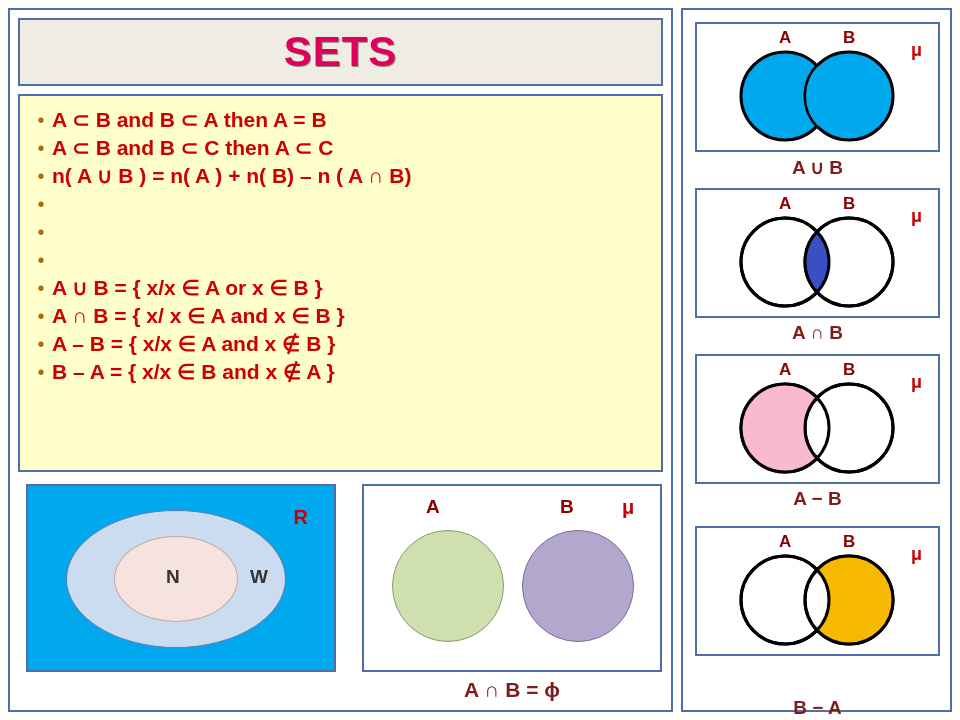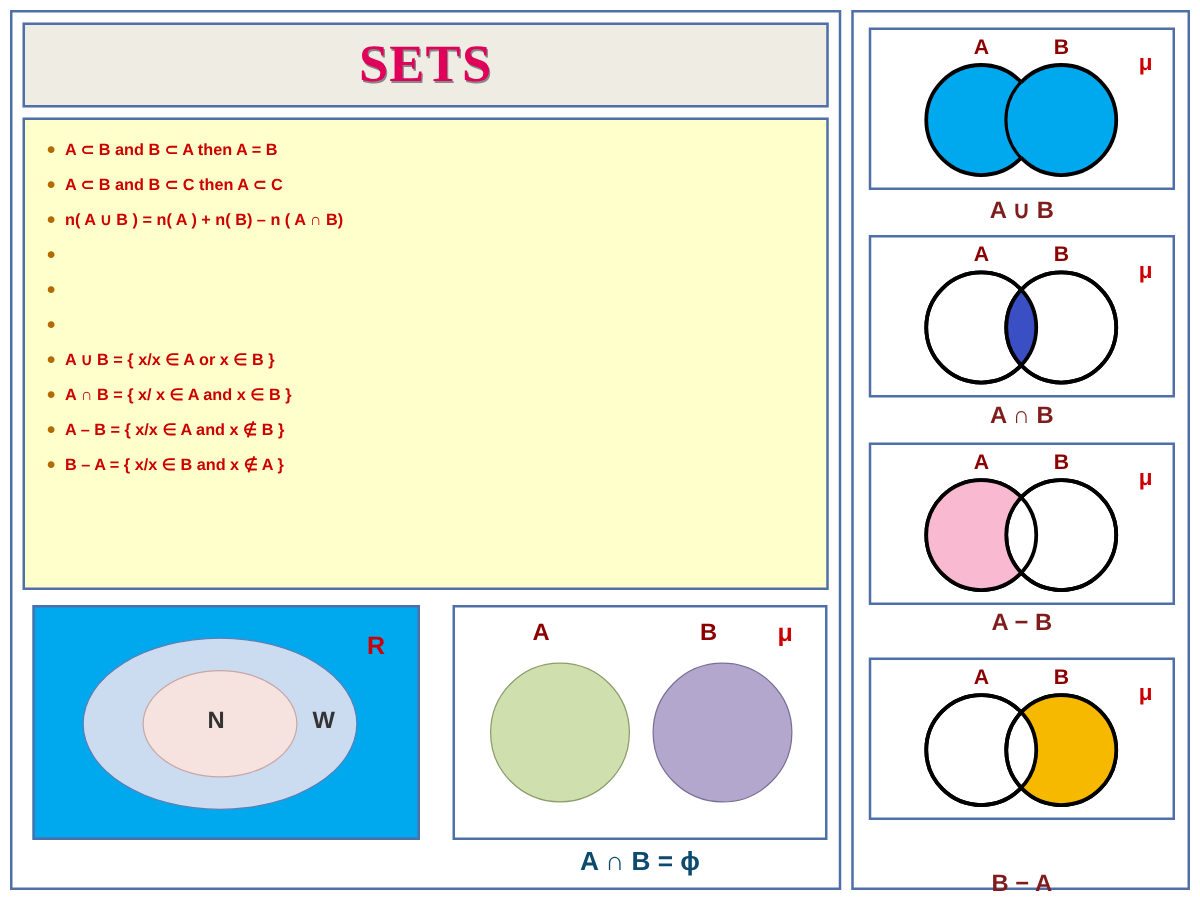--- a/index.html
+++ b/index.html
@@ -32,21 +32,20 @@
   .title-box {
     position: absolute;
     left: 8px; top: 8px;
     width: 645px; height: 68px;
     background: #efece4;
     border: 2px solid #4f6fa8;
     box-sizing: border-box;
     display: flex;
     align-items: center;
     justify-content: center;
-    font-family: Liberation Serif, serif;
   }
   .title-text {
     font-size: 42px;
     font-weight: bold;
     color: #e0005a;
     letter-spacing: 1px;
     text-shadow: 1px 1px 0 #888;
   }
 
   .facts-box {
@@ -67,21 +66,21 @@
     color: #b36b00;
     font-size: 20px;
     line-height: 20px;
     width: 22px;
     flex: 0 0 22px;
     text-align: center;
   }
   .fact-text {
     color: #cc0000;
     font-weight: bold;
-    font-size: 13px;
+    font-size: 21px;
     line-height: 20px;
     white-space: nowrap;
     text-align: center;
   }
 
   
   .subset-box {
     position: absolute;
     left: 16px; top: 474px;
     width: 310px; height: 188px;
@@ -172,21 +171,21 @@
   }
   .dj-lbl-mu {
     position: absolute; left: 258px; top: 10px;
     color: #cc0000; font-weight: bold; font-size: 20px;
   }
   .disjoint-caption {
     position: absolute;
     left: 352px; top: 668px;
     width: 300px;
     text-align: center;
-    color: #0c4a6e;
+    color: #7f1d1d;
     font-weight: bold;
     font-size: 21px;
   }
 
   
   .right-col {
     position: absolute;
     left: 681px; top: 8px;
     width: 271px; height: 704px;
     border: 2px solid #4f6fa8;

